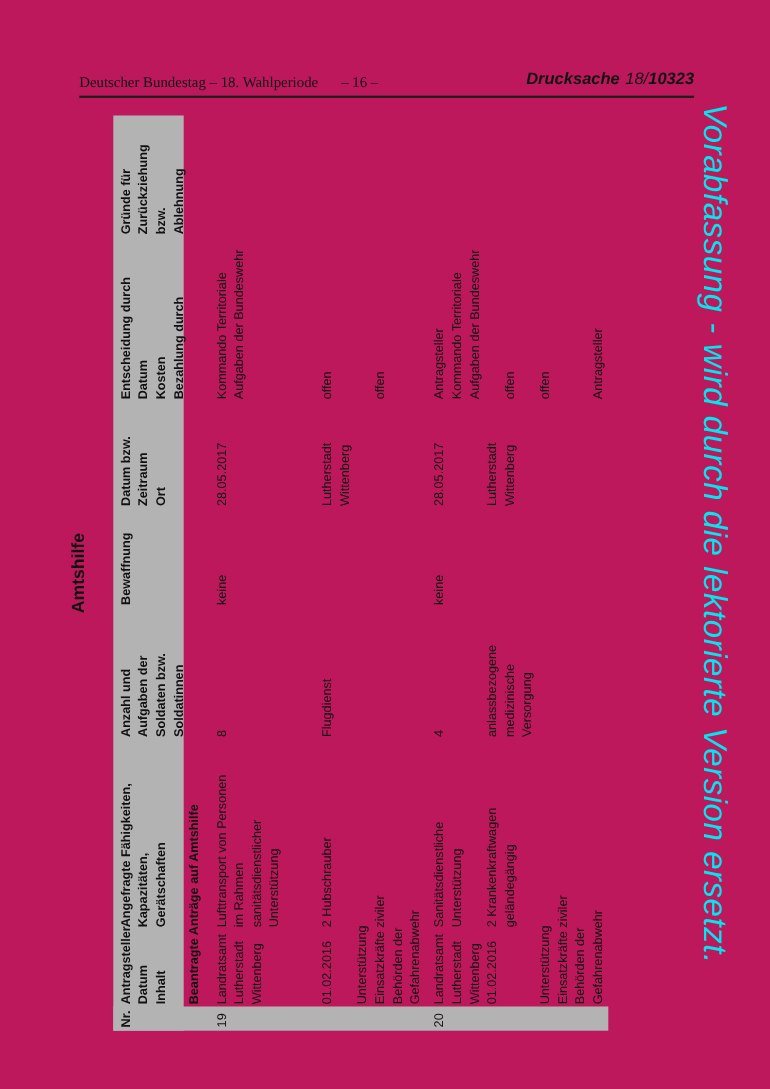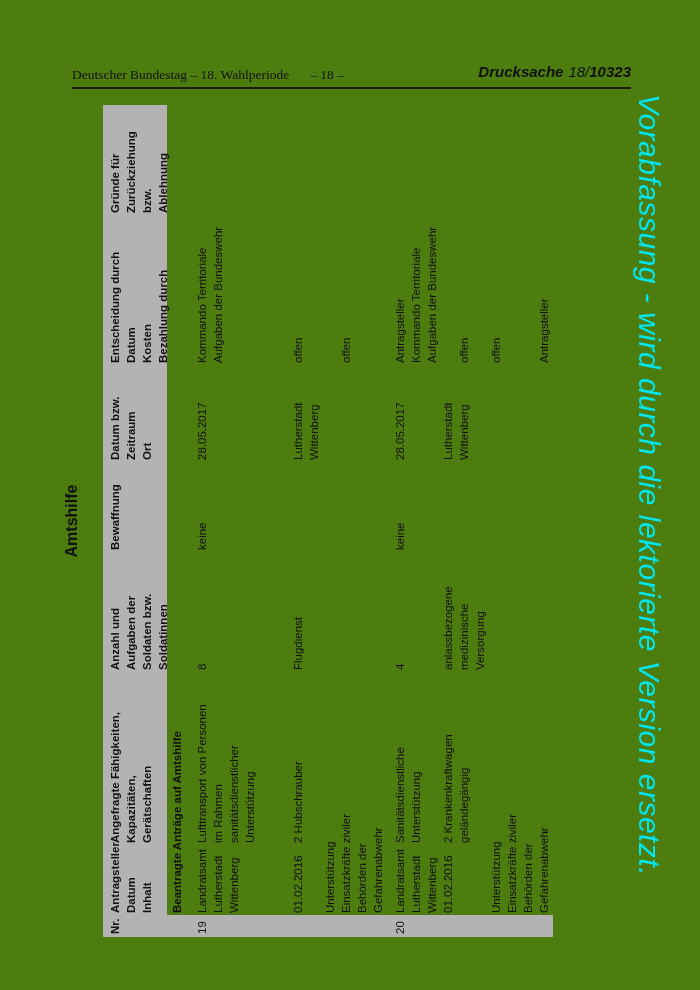--- a/index.html
+++ b/index.html
@@ -1,16 +1,16 @@
 <!DOCTYPE html>
 <html><head>
 <meta charset="utf-8">
 <style>
   html,body { margin:0; padding:0; background:#ffffff; }
-  .page { position:relative; width:700px; height:990px; background:#4d7c0f; overflow:hidden;
+  .page { position:relative; width:700px; height:990px; background:#be185d; overflow:hidden;
           font-family:"Liberation Sans", sans-serif; color:#111; }
 
   
   .ph-left   { position:absolute; left:72px; top:67px; font-family:"Liberation Serif", serif; font-size:13.5px; white-space:nowrap; }
   .ph-center { position:absolute; left:282px; top:67px; width:90px; text-align:center; font-family:"Liberation Serif", serif; font-size:13.5px; }
   .ph-right  { position:absolute; right:69px; top:63px; font-size:15px; font-weight:bold; white-space:nowrap;font-style:italic; }
   .ph-right .lbl { margin-right:5px; }
   .ph-right .sess { font-weight:normal; }
   .rule { position:absolute; left:72px; top:87px; width:559px; height:2px; background:#1c1c1c; }
 
@@ -30,21 +30,21 @@
   .b { font-weight:bold; }
   .section-line { position:absolute; left:24px; top:66px; height:16px; line-height:16px;
                   font-weight:bold; white-space:nowrap; }
 </style>
 </head>
 <body>
 
 <div class="page">
 
   <div class="ph-left">Deutscher Bundestag – 18. Wahlperiode</div>
-  <div class="ph-center">– 18 –</div>
+  <div class="ph-center">– 16 –</div>
   <div class="ph-right">
     <span class="lbl">Drucksache</span><span class="sess">18/</span><span>10323</span>
   </div>
   <div class="rule"></div>
 
   <div class="watermark" style="color: rgb(0, 231, 240);">Vorabfassung - wird durch die lektorierte Version ersetzt.</div>
 
   <div class="rot">
     <div class="tbl-title">Amtshilfe</div>
     <div class="grid" id="table-grid">

